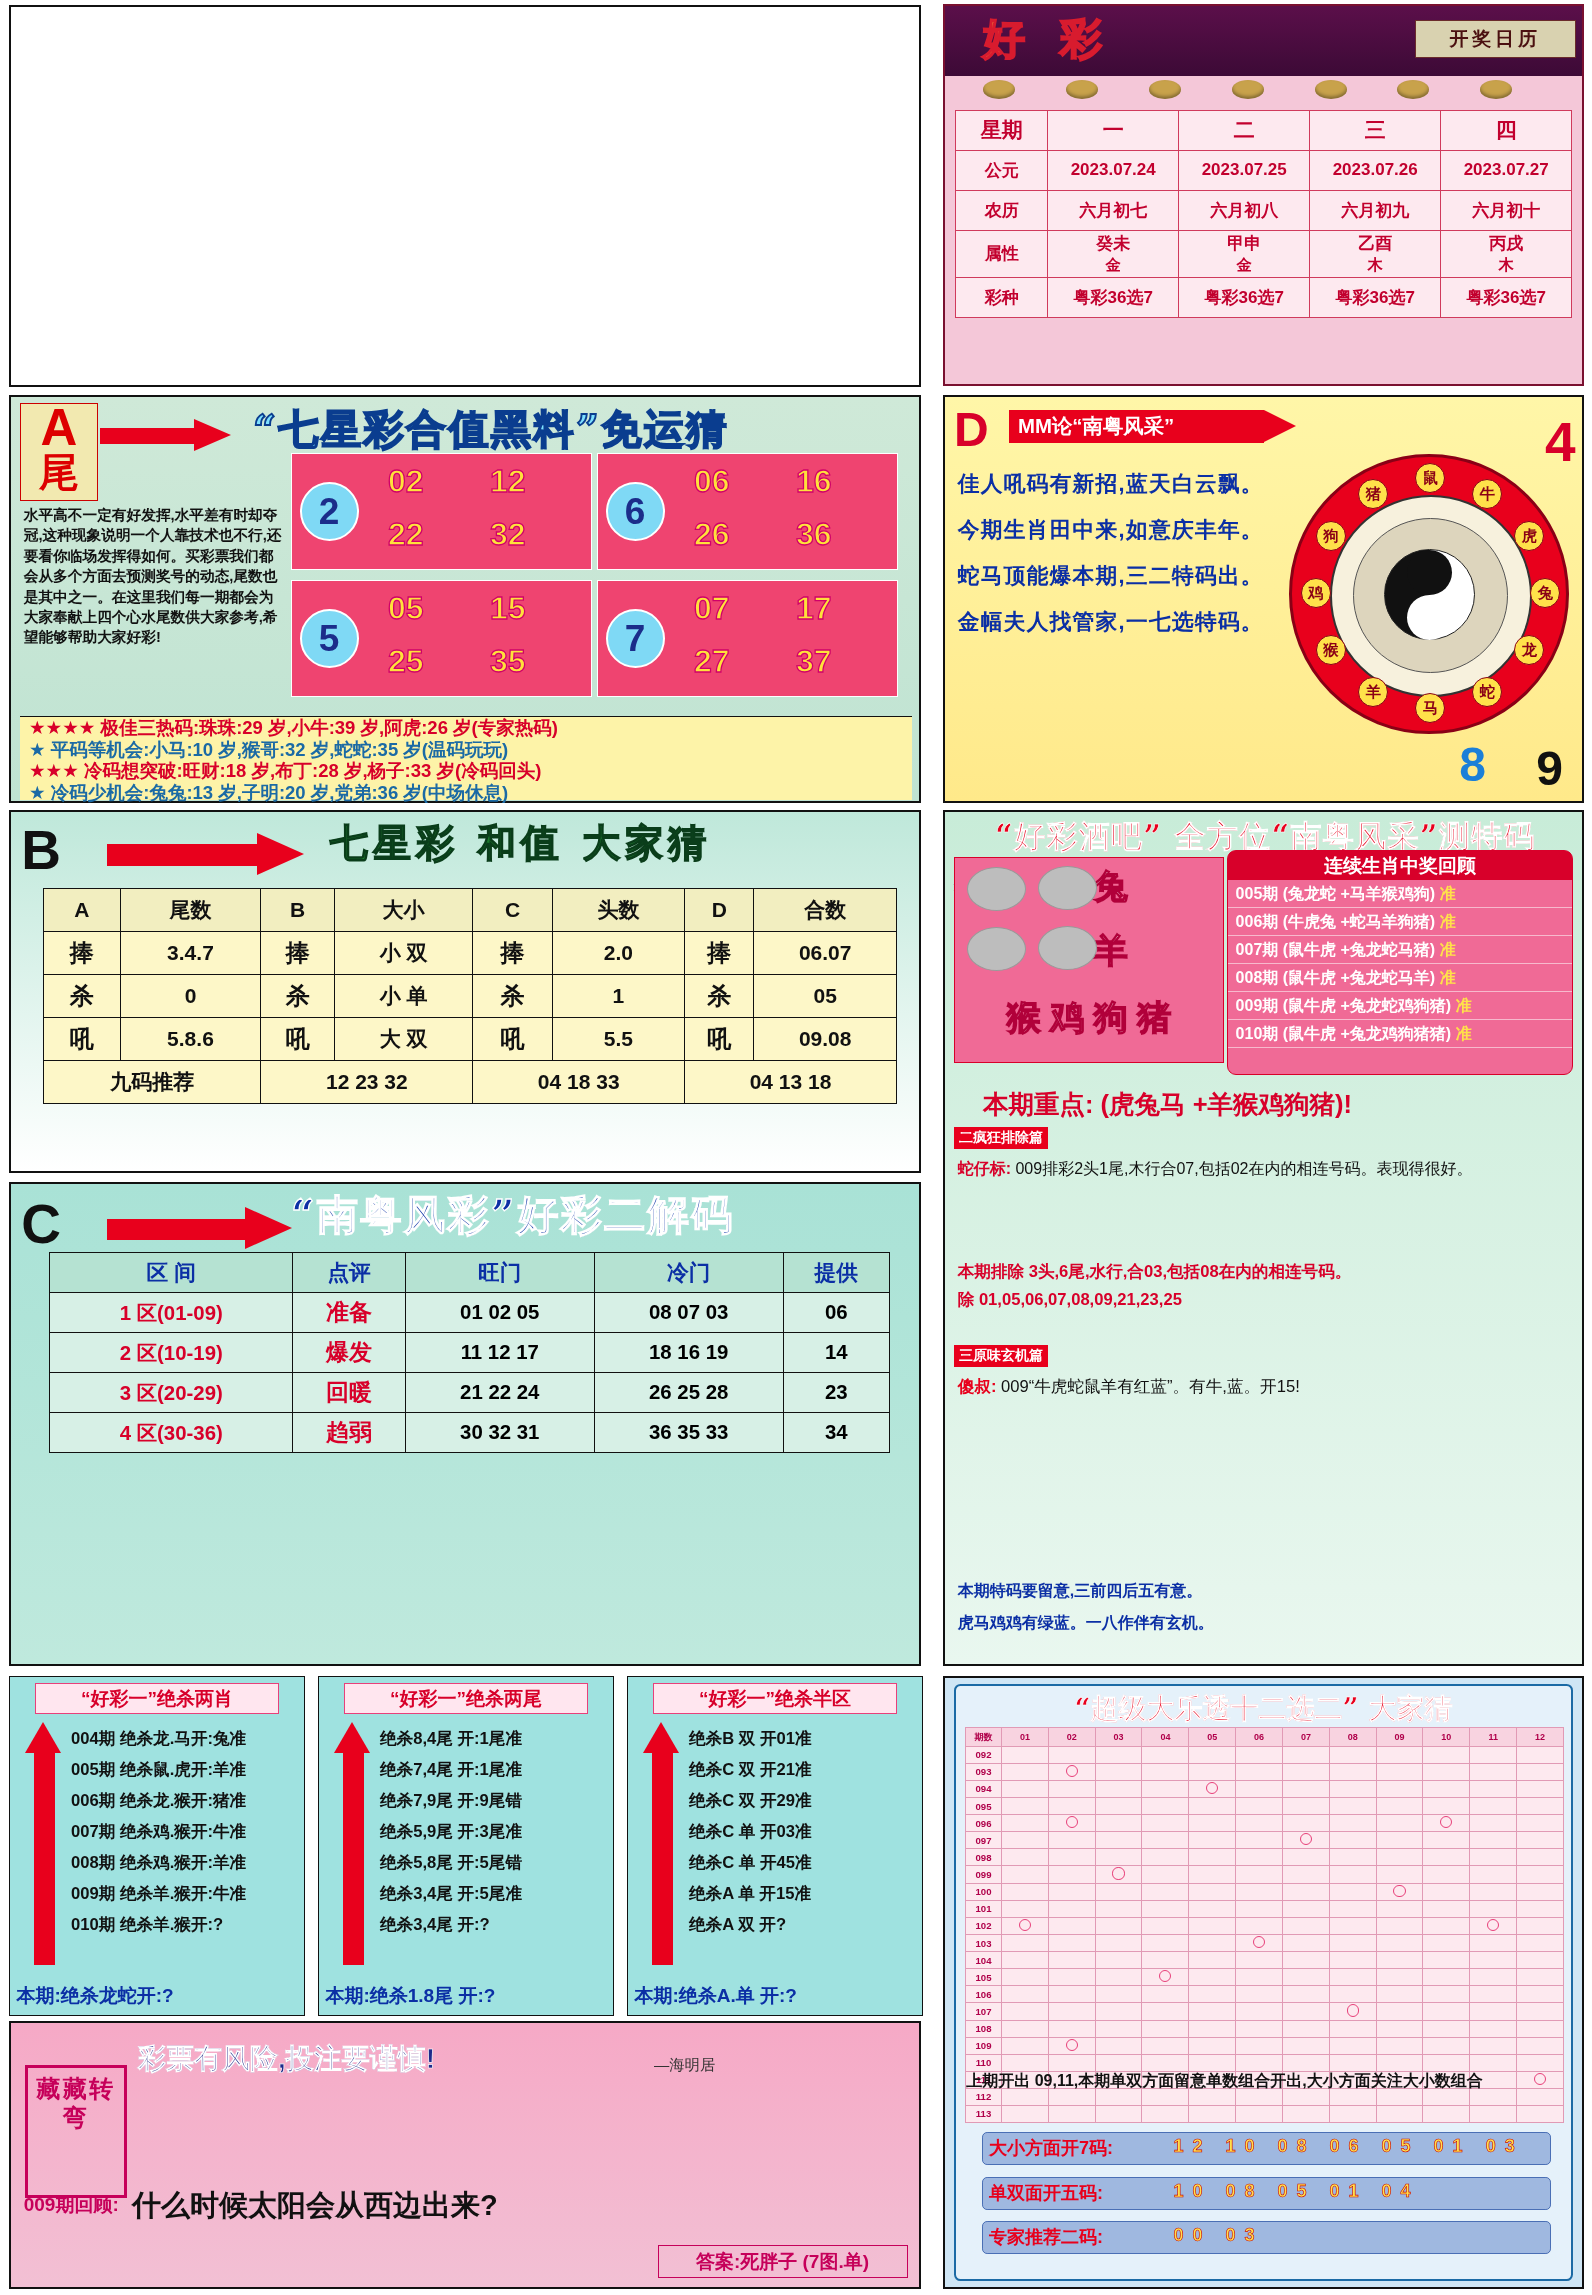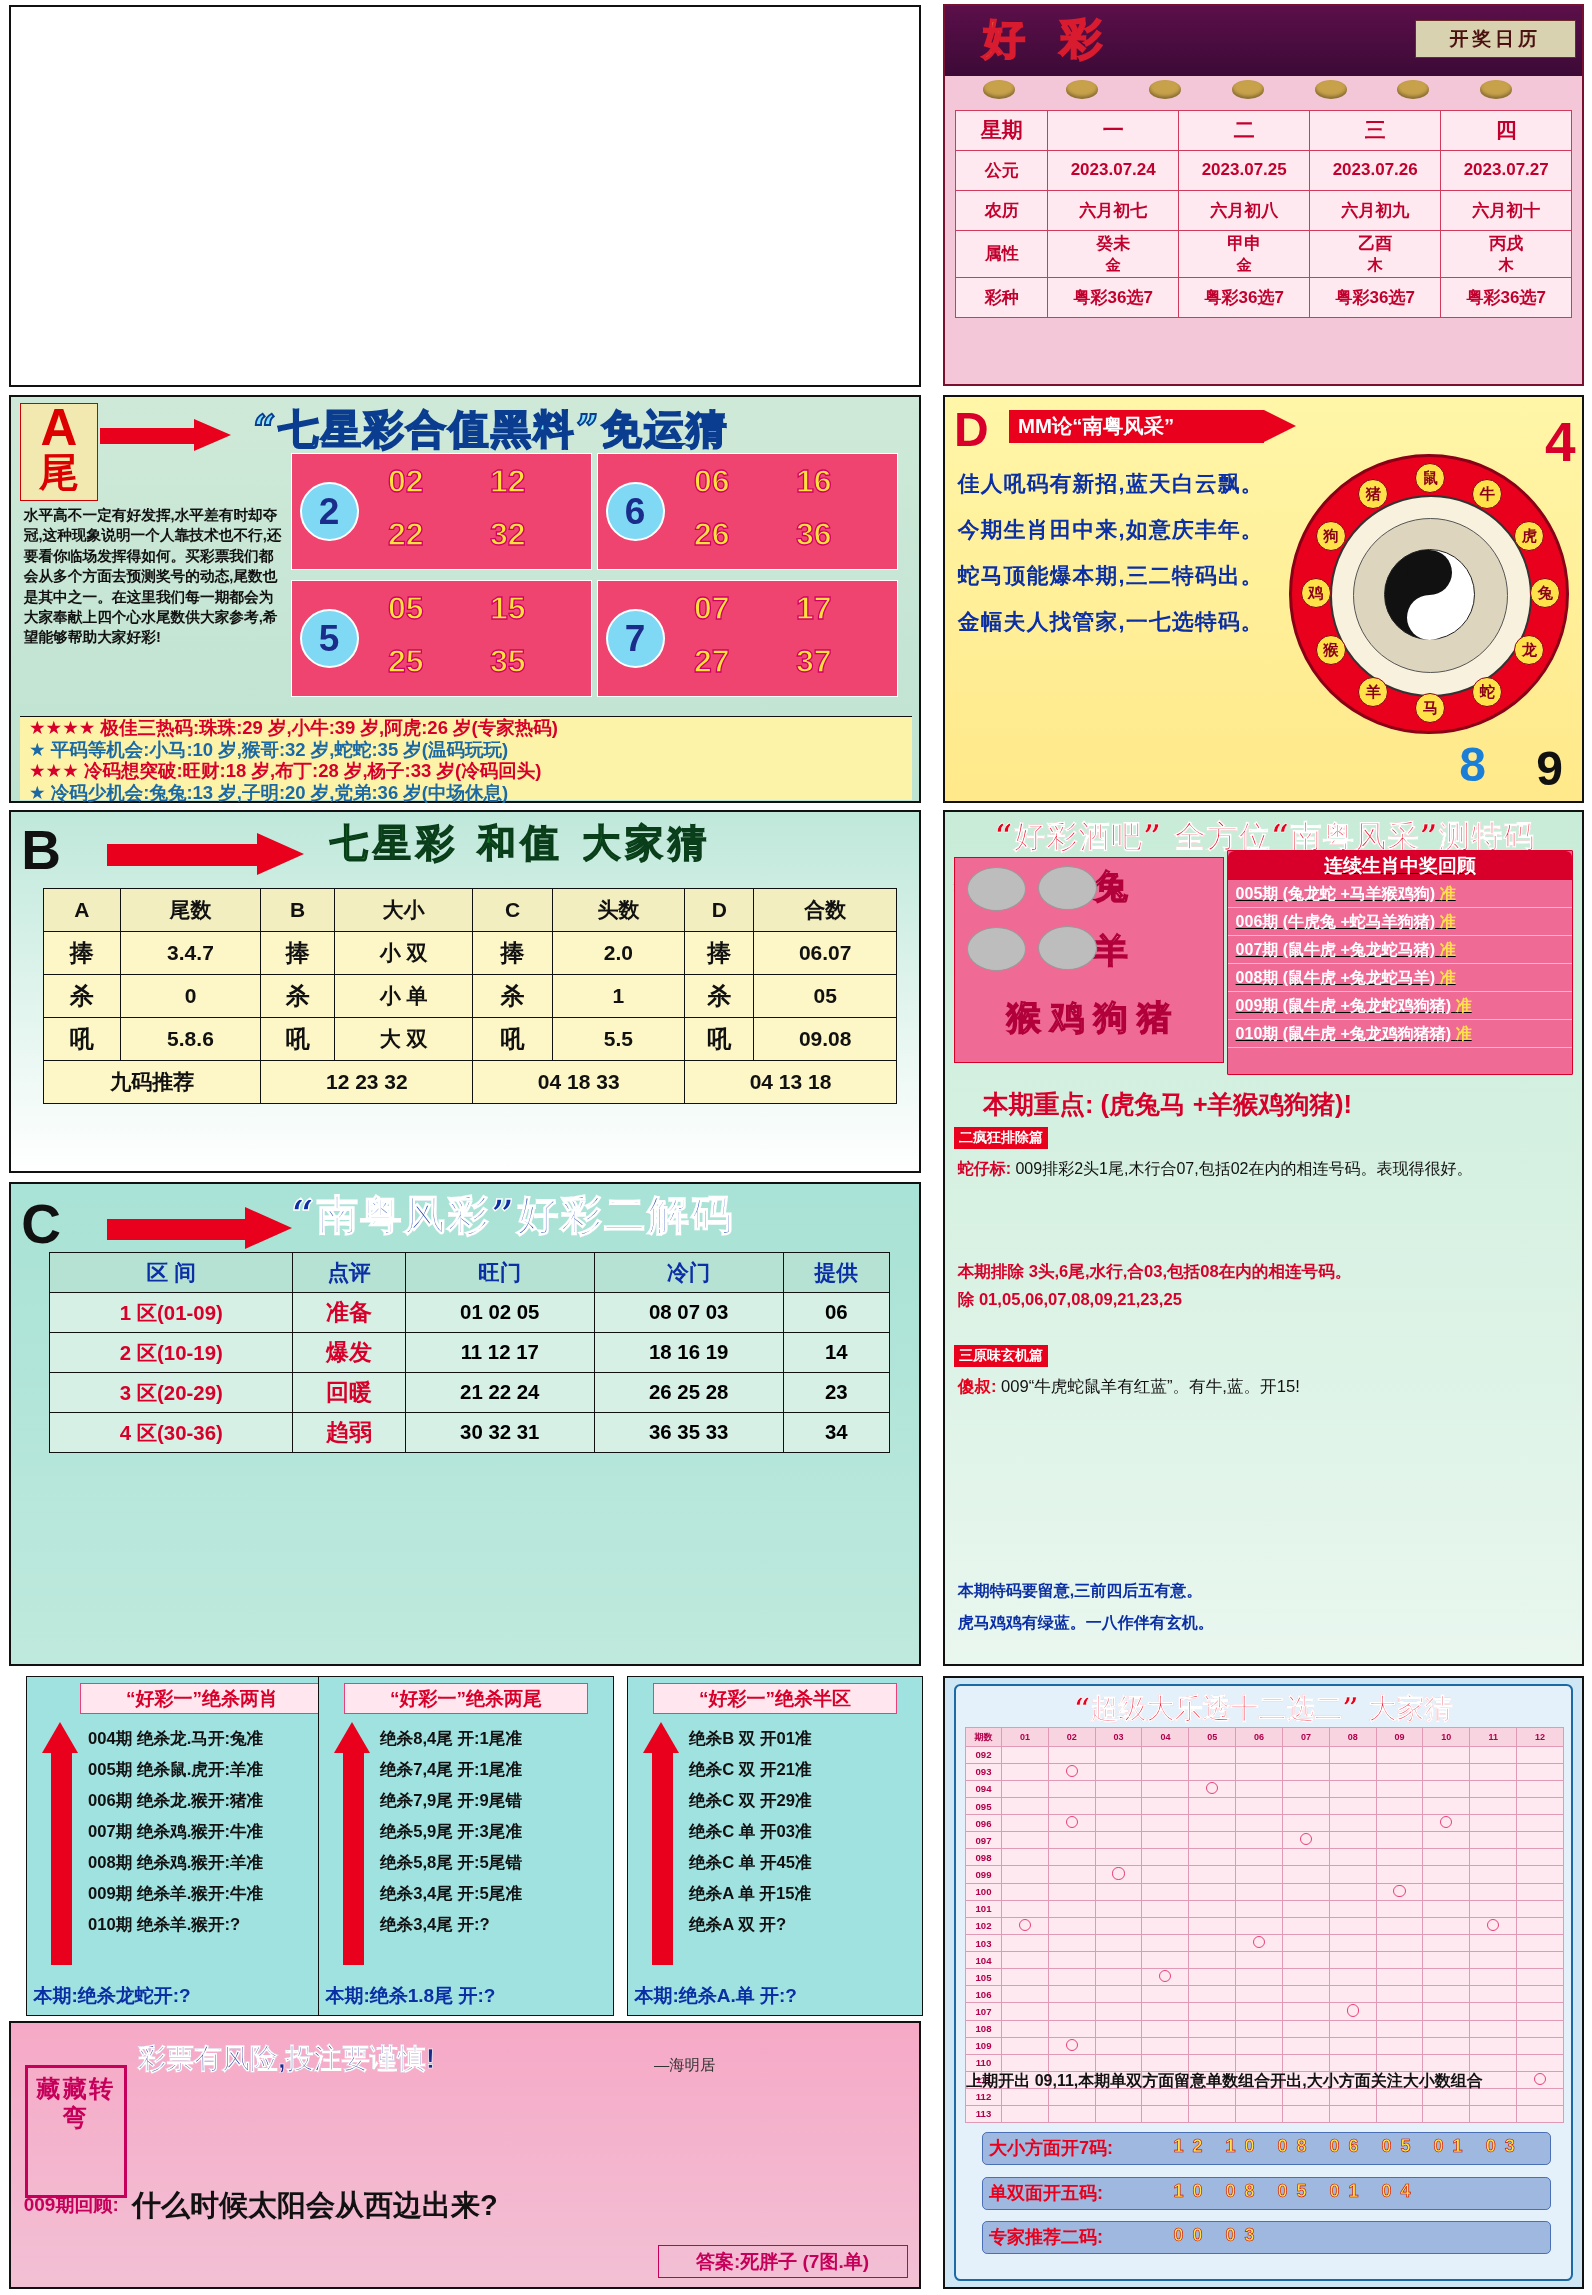--- a/index.html
+++ b/index.html
@@ -107,21 +107,21 @@
   #Dnum8{position:absolute;right:96px;bottom:9px;font-size:48px;font-weight:bold;color:#1b7fd8;}
   #Dnum9{position:absolute;right:19px;bottom:5.1px;font-size:48px;font-weight:bold;color:#111;}
 
   
   #E{left:943px;top:810px;width:641px;height:856px;background:linear-gradient(180deg,#c8ecd8 0%,#e9f7ef 100%);border:2.5px solid #111;}
   #Etitle{position:absolute;left:6.4px;top:3.8px;width:628px;font-size:31px;font-weight:bold;color:#e8001c;-webkit-text-stroke:0.6px #fff;text-align:center;letter-spacing:1.3px;font-family:"DejaVu Serif",serif;}
   #EsubL{position:absolute;left:9px;top:48px;width:38px;font-size:14px;font-weight:bold;color:#111;}
   #Eleft{position:absolute;left:9px;top:45px;width:268px;height:204px;background:#f06a96;border:1.9px solid #d8002a;}
   #Eleft .big{position:absolute;width:100%;text-align:center;font-size:34px;font-weight:bold;color:#fff;-webkit-text-stroke:1.3px #b1003a;}
   .scratch{position:absolute;width:57px;height:42px;border-radius:50%;background:#bdbdbd;border:1.3px solid #999;}
-  #Eright{position:absolute;right:9px;top:38px;width:344px;height:223px;background:#f06a96;border:1.9px solid #d8002a;border-radius:1px;text-decoration:underline;}
+  #Eright{position:absolute;right:9px;top:38px;width:344px;height:223px;background:#f06a96;border:1.9px solid #d8002a;border-radius:9px;}
   #Eright .hd{height:29px;background:#d8002a;color:#fff;font-size:19px;font-weight:bold;text-align:center;line-height:29px;border-radius:6.4px 6.4px 0 0;}
   #Eright .row{height:27px;border-bottom:0.6px solid #f7b9cd;color:#fff;font-size:16px;font-weight:bold;line-height:27px;padding-left:7.6px;}
   #Eright .row .r{color:#ffe14a;}
   #Ekey{position:absolute;left:38px;top:275px;font-size:25.5px;font-weight:bold;color:#d8002a;}
   .tagbar{position:absolute;height:21.7px;background:#e8001c;color:#fff;font-size:14px;font-weight:bold;line-height:21.7px;padding:0 5.1px;}
   #Etxt1{position:absolute;left:12.7px;top:344px;width:612px;font-size:16px;line-height:25.5px;color:#111;}
   #Etxt1 .r{color:#d8002a;font-weight:bold;}
   #Etxt2{position:absolute;left:12.7px;top:446px;width:612px;font-size:16.6px;line-height:28px;color:#d8002a;font-weight:bold;}
   #Etxt3{position:absolute;left:12.7px;top:561px;width:612px;font-size:16.6px;line-height:28px;color:#111;}
   #Efoot{position:absolute;left:12.7px;bottom:25.5px;width:612px;text-align:left;font-size:16px;font-weight:bold;color:#0b2fa5;line-height:32px;}
@@ -370,21 +370,21 @@
         <td class="p">趋弱</td>
         <td>30 32 31</td>
         <td>36 35 33</td>
         <td>34</td>
       </tr>
     </tbody>
       </table>
   </div>
 
   <div class="blk" id="K">
-    <div class="kcol" style="left:17px;padding-left:28px;">
+    <div class="kcol" style="left:0;">
       <div class="ktitle">“好彩一”绝杀两肖</div>
       <div class="kbigarrow">
           <div class="head"></div>
           <div class="shaft"></div>
         </div>
       <div class="klist">
         <div>004期  绝杀龙.马开:兔准</div>
         <div>005期  绝杀鼠.虎开:羊准</div>
         <div>006期  绝杀龙.猴开:猪准</div>
         <div>007期  绝杀鸡.猴开:牛准</div>

